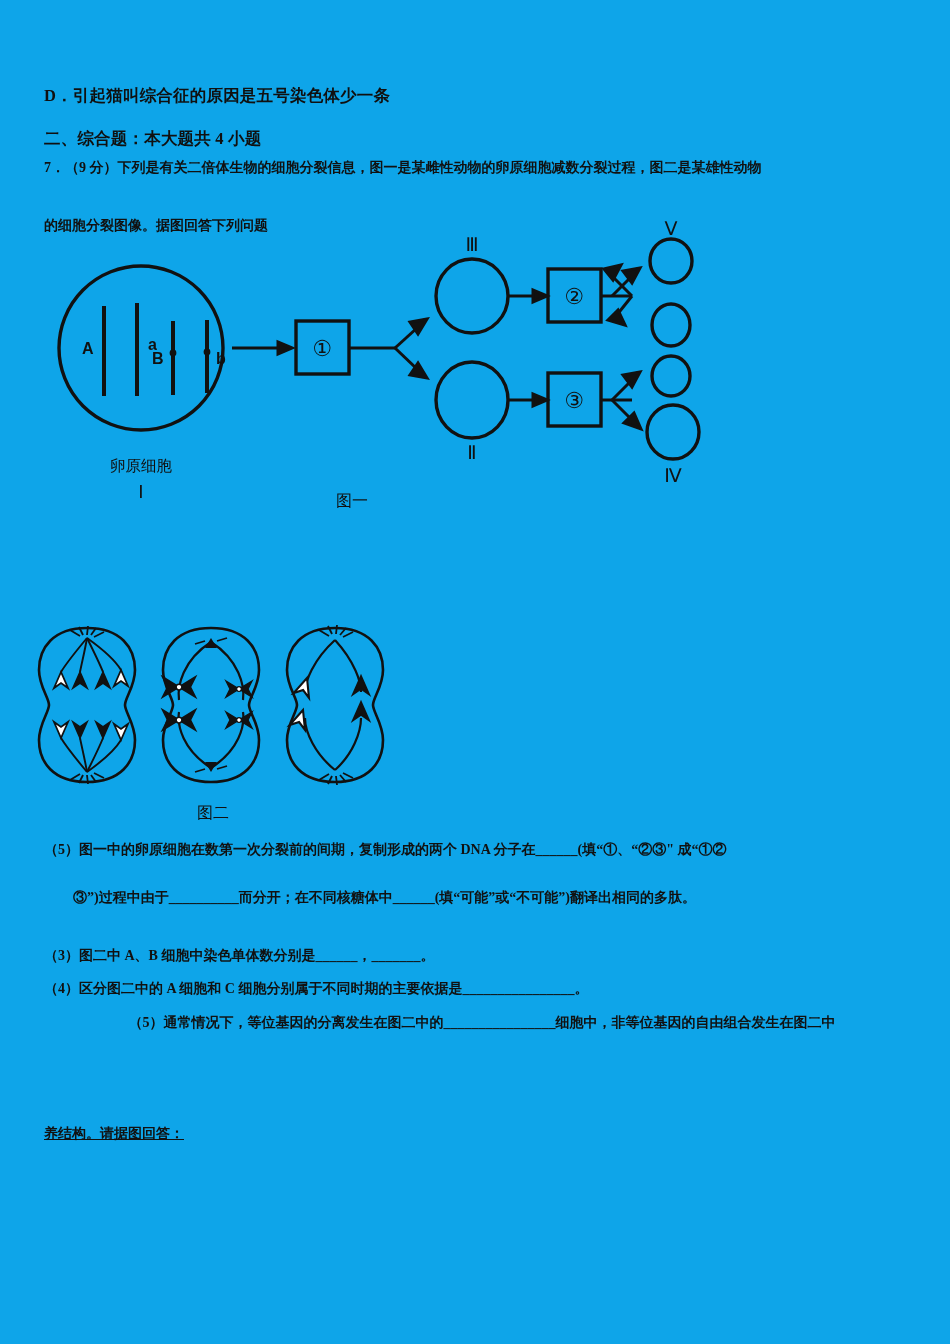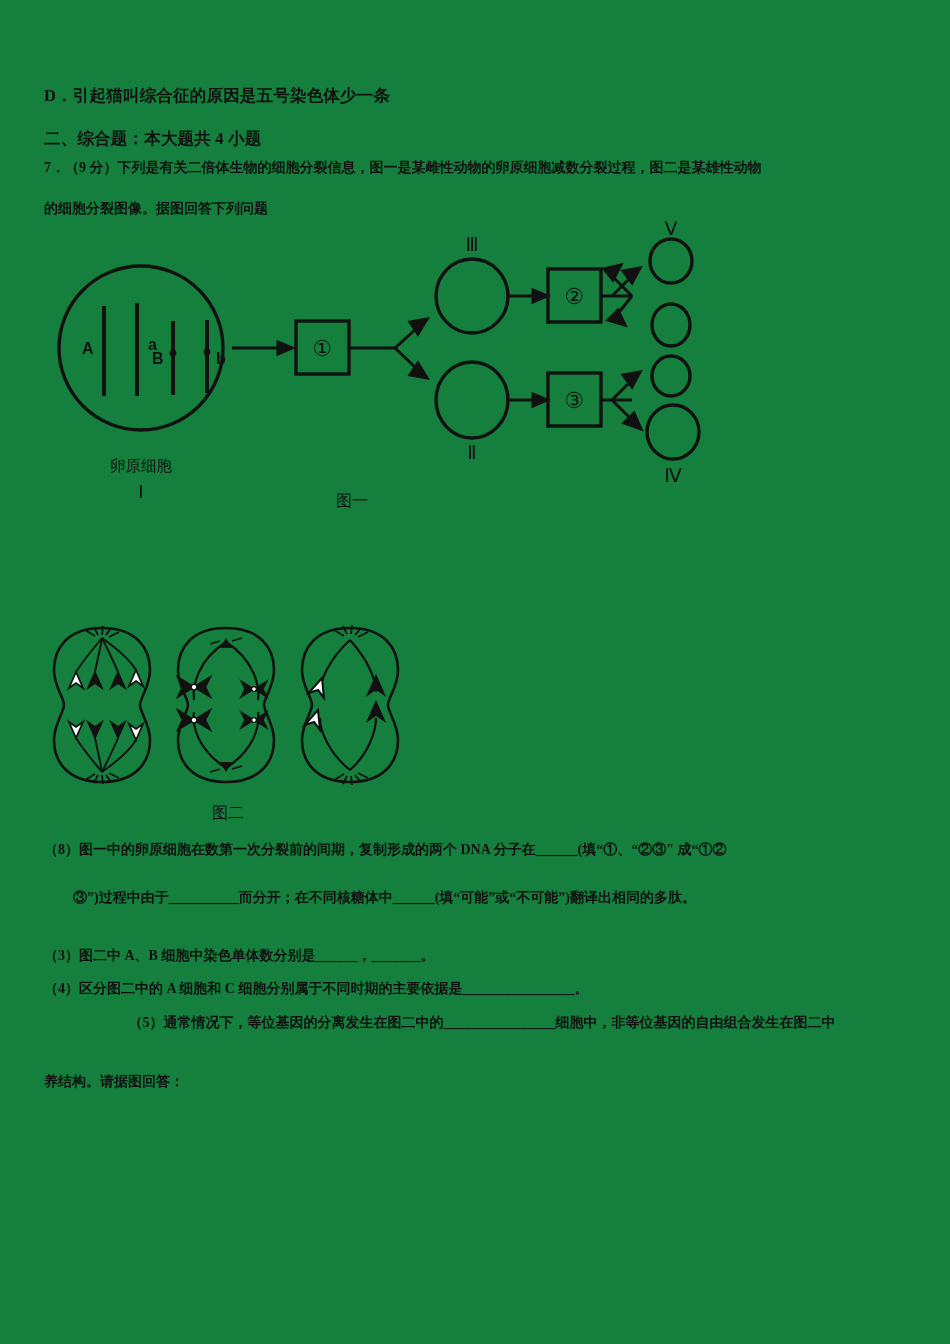--- a/index.html
+++ b/index.html
@@ -13,21 +13,21 @@
     position: relative;
     font-family: "Liberation Serif", "DejaVu Serif", serif;
     color: #111111;
     overflow: hidden;
   }
   .page {
     position: absolute;
     left: 0; top: 0;
     width: 950px;
     height: 1344px;
-    background: #15803d;
+    background: #0ea5e9;
   }
   .txt {
     position: absolute;
     font-size: 16.5px;
     line-height: 1.5;
     color: #101010;
     white-space: nowrap;
     letter-spacing: 0.2px;
   }
   .bold { font-weight: bold; }
@@ -35,38 +35,38 @@
     position: absolute;
     left: 44px;
     width: 876px;
     font-size: 14px;
     line-height: 1.45;
     color: #111;
     white-space: nowrap;
   }
   
   #fig1 { position: absolute; left: 40px; top: 228px; width: 700px; height: 290px; }
-  #fig2 { position: absolute; left: 40px; top: 620px; width: 400px; height: 215px; }
+  #fig2 { position: absolute; left: 25px; top: 620px; width: 400px; height: 215px; }
   svg { display:block; overflow: visible; }
 </style>
 </head>
 <body>
 
 <div class="page">
 
   <div class="txt bold" style="left:44px; top:84px;">
     <span>D．</span><span>引起猫叫综合征的原因是五号染色体少一条</span>
   </div>
 
   <div class="txt bold" style="left:44px; top:127px;text-align:center;">二、综合题：本大题共 4 小题</div>
 
   <div class="body-line bold" style="top:158px;">
     <span>7．</span><span>（9 分）</span><span>下列是有关二倍体生物的细胞分裂信息，图一是某雌性动物的卵原细胞减数分裂过程，图二是某雄性动物</span>
   </div>
-  <div class="body-line bold" style="top:199px;">的细胞分裂图像。据图回答下列问题</div>
+  <div class="body-line bold" style="top:216px;">的细胞分裂图像。据图回答下列问题</div>
 
   <div id="fig1">
     <svg width="700" height="290" viewBox="0 0 700 290">
       <g fill="none" stroke="#111" stroke-width="3.2">
 
         <circle cx="101" cy="120" r="82" stroke-width="3.4"></circle>
       </g>
 
       <g stroke="#111" stroke-width="4" stroke-linecap="butt">
         <line x1="64" y1="78" x2="64" y2="168"></line>
@@ -322,25 +322,25 @@
           <g transform="translate(88,82)">
               <use href="#vchrom" x="0" y="0" transform="scale(1.15)"></use>
             </g>
         </g>
       </g>
 
       <text x="188" y="198" text-anchor="middle" font-family="Liberation Sans, sans-serif" font-size="16" fill="#111">图二</text>
     </svg>
   </div>
 
-  <div class="body-line bold" style="top:840px;">（8）图一中的卵原细胞在数第一次分裂前的间期，复制形成的两个 DNA 分子在______(填“①、“②③" 成“①②</div>
+  <div class="body-line bold" style="top:840px;">（5）图一中的卵原细胞在数第一次分裂前的间期，复制形成的两个 DNA 分子在______(填“①、“②③" 成“①②</div>
   <div class="body-line bold" style="top:888px;margin-left:29px;">③”)过程中由于__________而分开；在不同核糖体中______(填“可能”或“不可能”)翻译出相同的多肽。</div>
 
 
   <div class="body-line bold" style="top:946px;">（3）图二中 A、B 细胞中染色单体数分别是______，_______。</div>
 
   <div class="body-line bold" style="top:979px;">（4）区分图二中的 A 细胞和 C 细胞分别属于不同时期的主要依据是________________。</div>
 
   <div class="body-line bold" style="top:1013px;text-align:center;">（5）通常情况下，等位基因的分离发生在图二中的________________细胞中，非等位基因的自由组合发生在图二中</div>
 
-  <div class="body-line bold" style="top:1072px;">养结构。请据图回答：</div>
+  <div class="body-line bold" style="top:1124px;text-decoration:underline;">养结构。请据图回答：</div>
 
 </div>
 
 </body></html>

